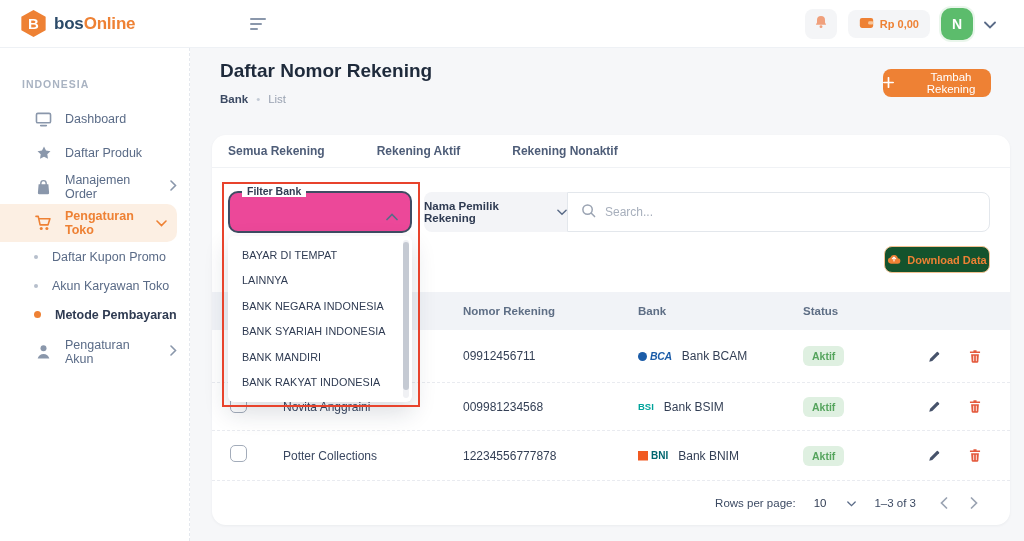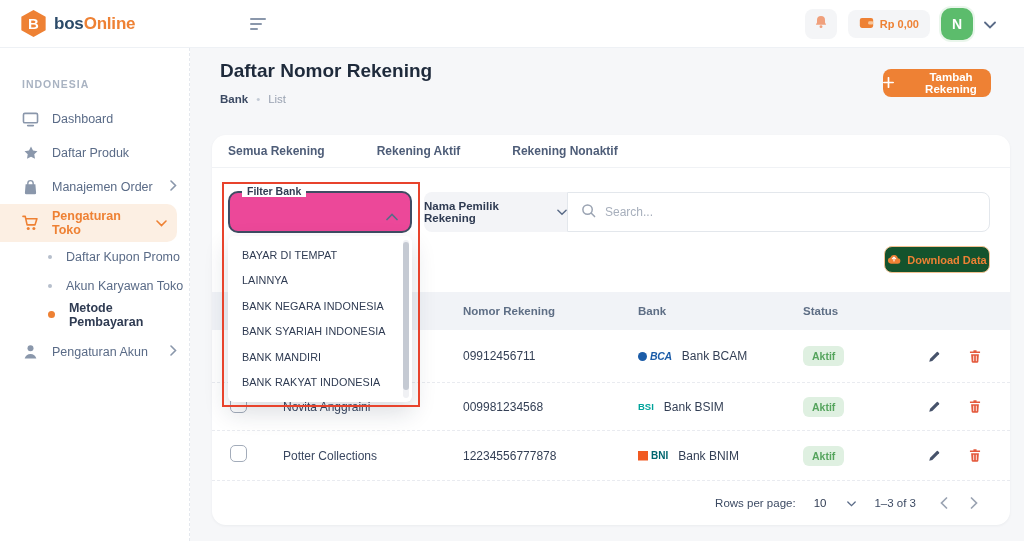--- a/index.html
+++ b/index.html
@@ -24,39 +24,39 @@
   .bell-chip { width:32px; height:30px; }
   .wallet-chip { height:28px; padding:0 11px; gap:6px; }
   .wallet-label { font-size:11px; font-weight:bold; color:#EE8134; }
   .avatar { width:32px; height:32px; border-radius:10px; background:#5CBC6C; color:#fff; font-size:14px;
             font-weight:bold; display:flex; align-items:center; justify-content:center; box-shadow:0 0 0 2px #EAF6EC; }
 
   
   .sidebar { position:absolute; left:0; top:48px; width:190px; height:493px; background:#fff;
              border-right:1px dashed #E4E8EE; z-index:4; }
   .nav-label { margin:30px 0 12px 22px; font-size:10.5px; font-weight:bold; letter-spacing:1px; color:#A9B3C2; }
-  .nav-item { height:34px; display:flex; align-items:center; gap:13px; padding-left:22px; padding-right:12px;
+  .nav-item { height:34px; display:flex; align-items:center; gap:13px; padding-left:35px; padding-right:12px;
               font-size:12.5px; color:#5A6B87; cursor:pointer; }
   .nav-item .nico { width:17px; height:17px; flex:0 0 17px; display:flex; align-items:center; justify-content:center; }
   .nav-item .chev { margin-left:auto; }
   .nav-item.active { background:#FCEFE3; border-radius:0 10px 10px 0; margin-right:12px; padding-right:10px;
                      color:#EE8134; font-weight:bold; height:38px; }
-  .nav-sub { height:29px; display:flex; align-items:center; padding-left:48px; gap:14px; font-size:12.5px;
+  .nav-sub { height:29px; display:flex; align-items:center; padding-left:34px; gap:14px; font-size:12.5px;
              color:#5A6B87; cursor:pointer; }
   .nav-sub .dot { width:4px; height:4px; border-radius:50%; background:#B6BFCC; }
   .nav-sub.active { color:#2F3B52; font-weight:bold; }
   .nav-sub.active .dot { width:7px; height:7px; background:#EE8134; }
 
   
   .page-title { position:absolute; left:220px; top:60px; font-size:19px; font-weight:bold; color:#1E2A3B; z-index:1; }
   .breadcrumb { position:absolute; left:220px; top:93px; font-size:11.5px; display:flex; gap:8px; align-items:center; z-index:1; }
   .bc-current { color:#3C4A63; font-weight:bold; }
   .bc-sep { color:#C3CAD5; } .bc-muted { color:#9AA3B2; }
   .add-btn { position:absolute; left:883px; top:69px; width:108px; height:28px; background:#EE8134; border:none;
-             border-radius:8px; color:#fff; font-size:11.5px; font-weight:bold; display:flex; align-items:center;
+             border-radius:8px; color:#fff; font-size:11.5px; font-weight:normal; display:flex; align-items:center;
              justify-content:center; gap:17px; cursor:pointer; font-family:inherit; z-index:1; }
 
   
   .card { position:absolute; left:212px; top:135px; width:798px; height:390px; background:#fff; border-radius:14px;
           box-shadow:0 1px 3px rgba(25,39,62,0.05); z-index:1; }
   .tabbar { height:33px; border-bottom:1px solid #F0F2F5; display:flex; align-items:center; padding-left:16px; gap:52px; }
   .tab { font-size:12px; font-weight:bold; color:#4E5D78; cursor:pointer; }
 
   .owner-select { position:absolute; left:212px; top:57px; width:143px; height:40px; background:#F3F4F7;
                   border-radius:8px 0 0 8px; display:flex; align-items:center; justify-content:center; gap:7px;

